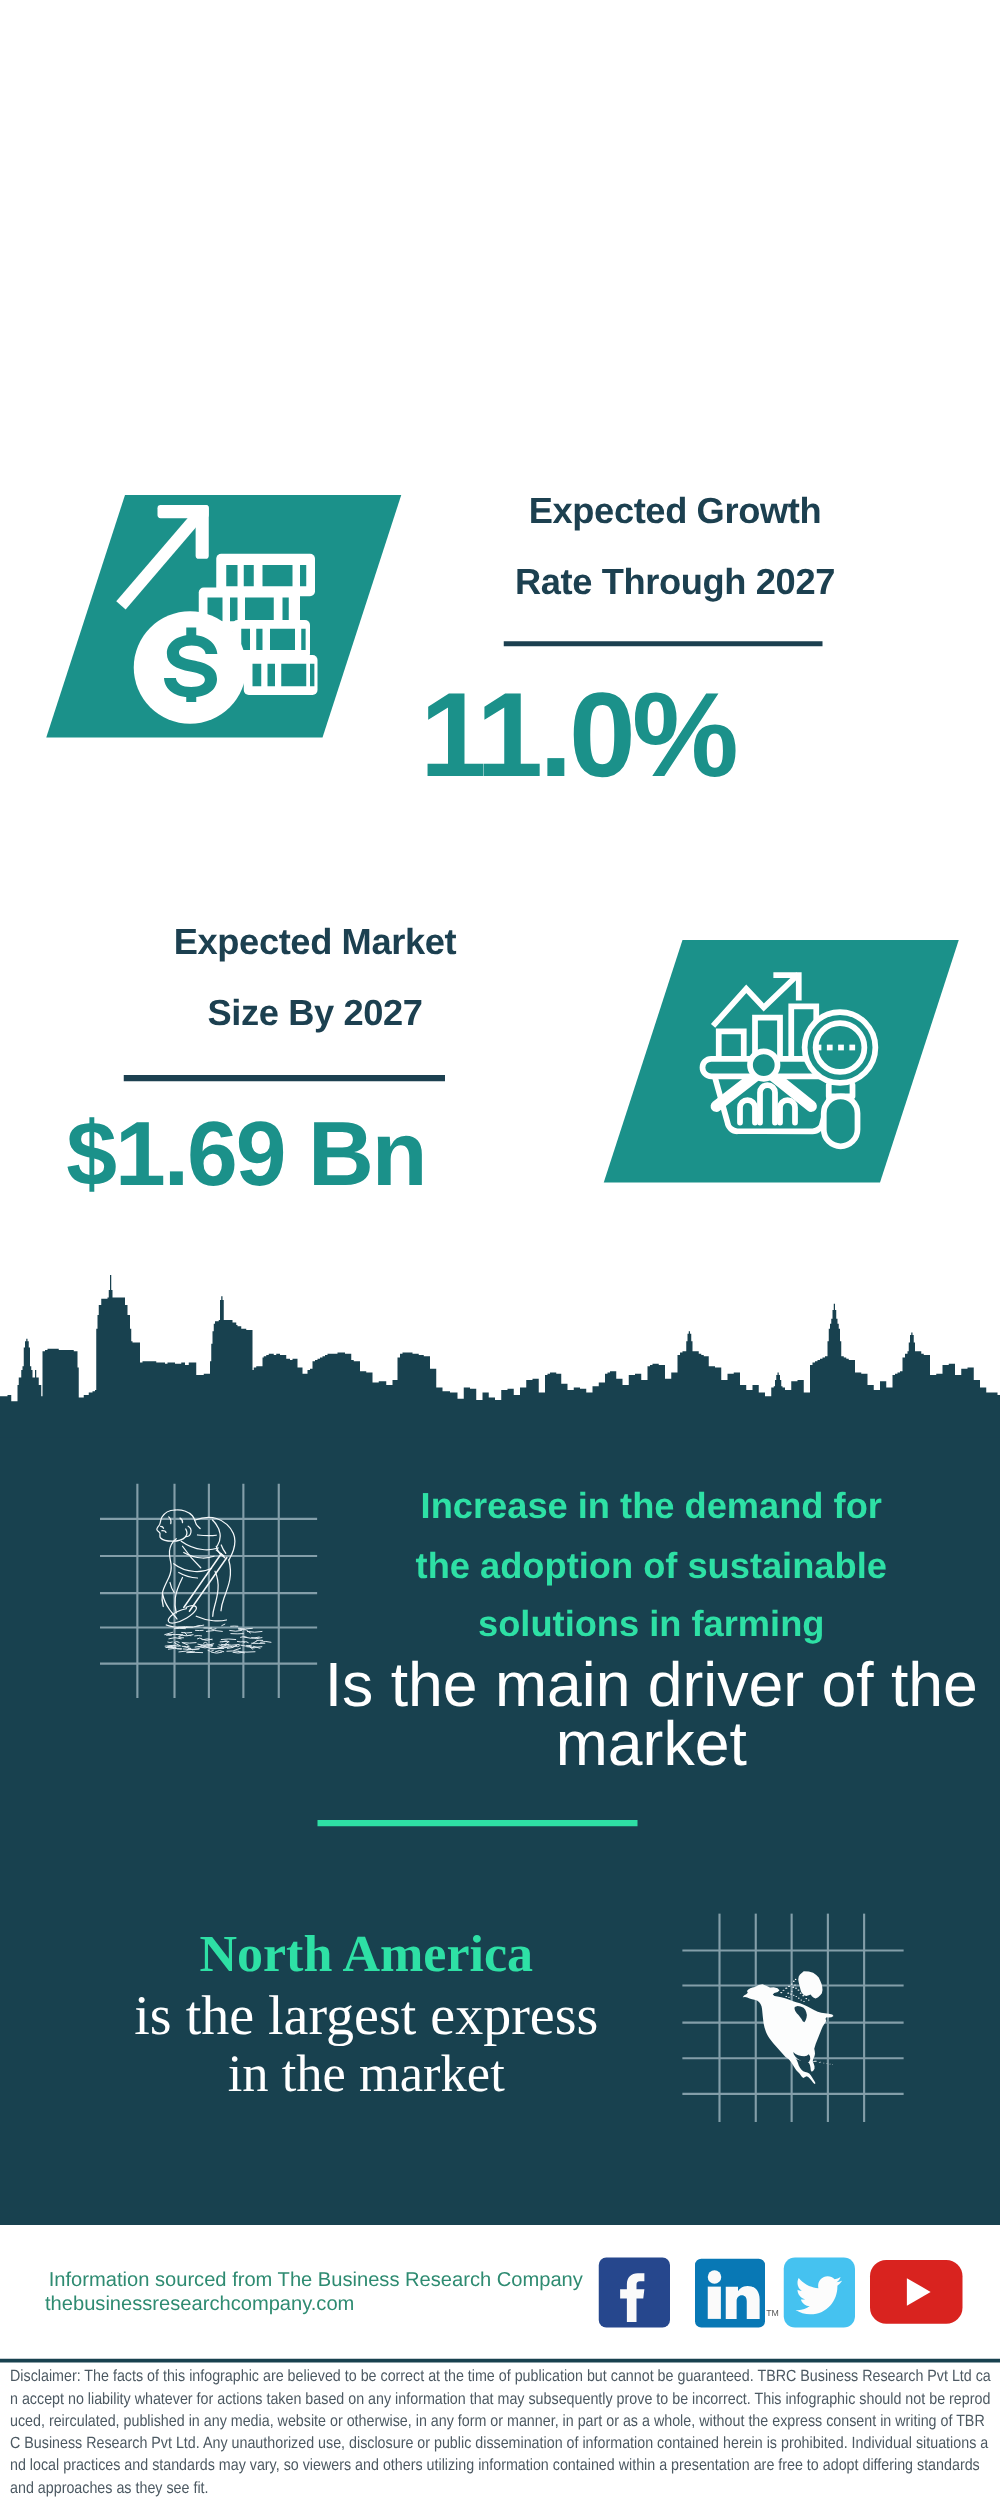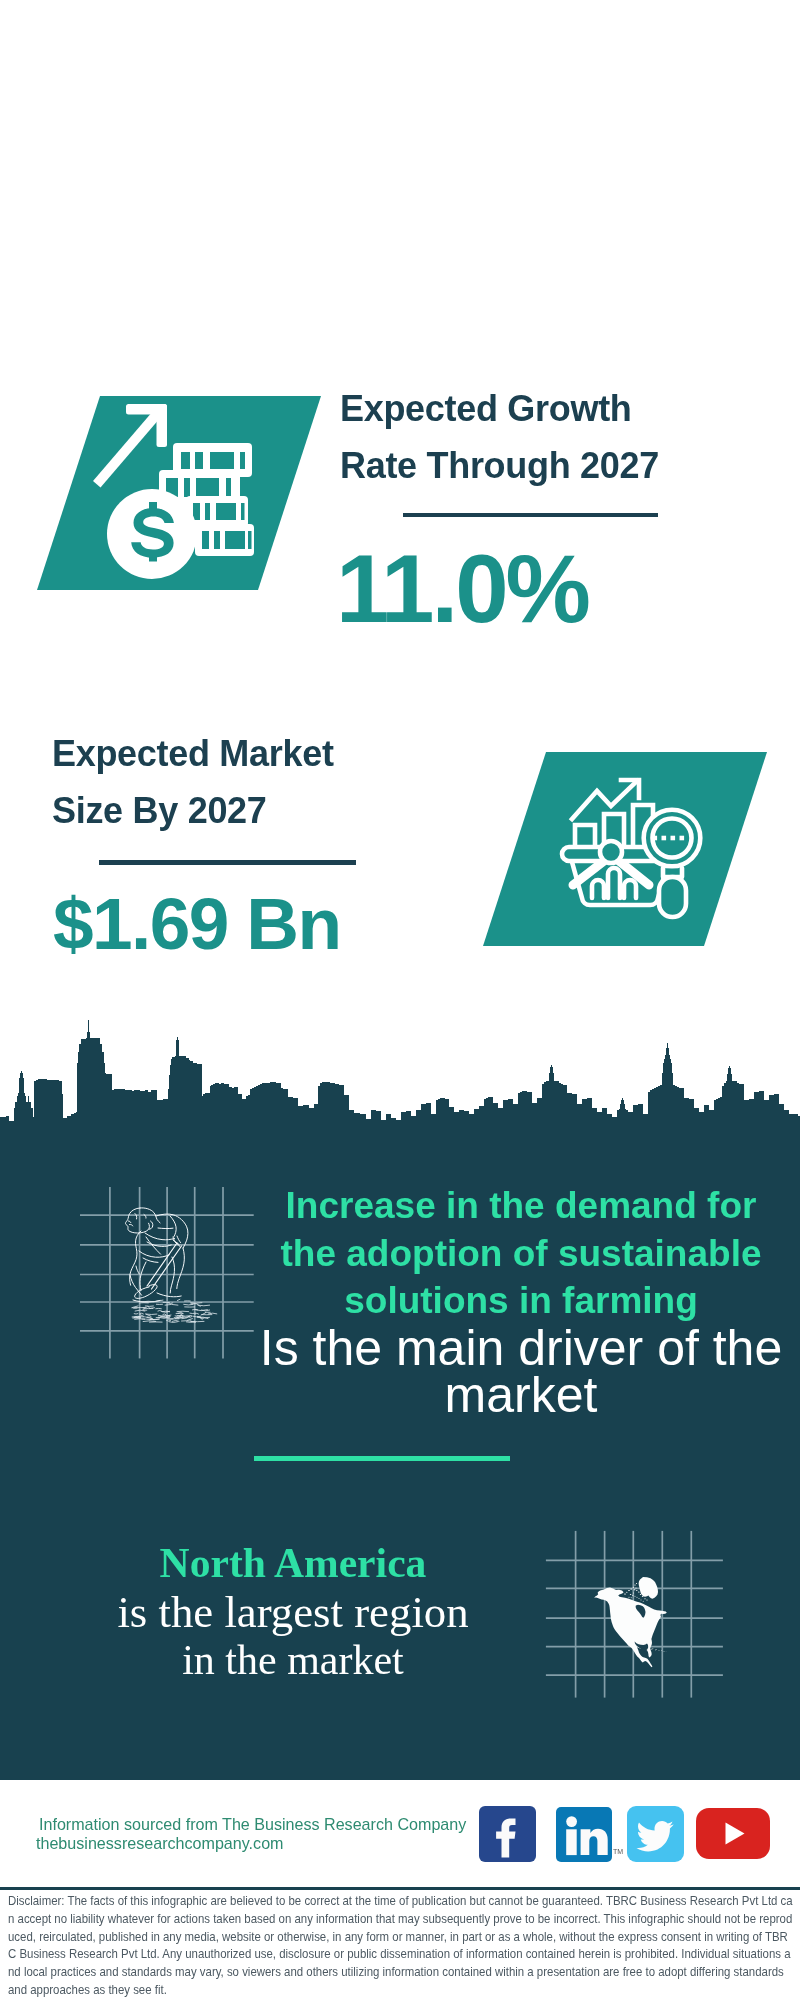--- a/index.html
+++ b/index.html
@@ -9,32 +9,32 @@
 
   
   .header { position:absolute; left:0; top:0; width:800px; height:314px; background:#18414f; }
   .header h1 { position:absolute; left:8px; top:88px; width:800px; text-align:center;
      font-weight:bold; color:#fcfdfd; line-height:70px;}
   .header h1 span { display:block; }
   .header h1 span[data-name="page-title-line-1"] { font-size:62.3px; letter-spacing:-0.35px; }
   .header h1 span[data-name="page-title-line-2"] { font-size:63.4px; letter-spacing:-0.1px; }
 
   
-  .stat-title { position:absolute; text-align:left; color:#1c4050;
-     font-size:36px; font-weight:bold; line-height:56.7px; letter-spacing:-0.3px;}
+  .stat-title { position:absolute; text-align:center; color:#1c4050;
+     font-size:29px; font-weight:bold; line-height:56.7px; letter-spacing:-0.3px;}
   .rule { position:absolute; height:4.5px; background:#1c4050; }
   .stat-value { position:absolute; text-align:left; color:#1b918a; font-weight:bold; }
 
   
   .dark { position:absolute; left:0; top:1148px; width:800px; height:632px; background:#18414f; }
   .skyline { position:absolute; left:0; top:1012px; width:800px; height:138px; display:block;}
 
   
   .tblock { position:absolute; text-align:center; }
-  .tblock .hl { color:#2ee0a5; font-weight:bold; font-size:37px; }
+  .tblock .hl { color:#2ee0a5; font-weight:bold; font-size:29px; }
   .tblock .wt { color:#ffffff; font-size:50px; }
   .divider { position:absolute; height:5px; background:#2ee0a5; }
 
   
   .srcline { position:absolute; color:#2e8b71; font-size:16.1px; line-height:19px;}
   .disc { position:absolute; color:#4c5962; font-size:13px; line-height:17.8px;
      text-align:left; word-break:break-all; transform:scaleX(0.879);
      transform-origin:left top; width:893.06px; }
   .footrule { position:absolute; background:#18414f; }
   .soc { position:absolute; display:block; overflow:hidden; }
@@ -278,21 +278,21 @@
     <div class="hl" data-name="driver-highlight-line-1">Increase in the demand for</div>
     <div class="hl" data-name="driver-highlight-line-2">the adoption of sustainable</div>
     <div class="hl" data-name="driver-highlight-line-3">solutions in farming</div>
     <div class="wt" data-name="driver-rest-line-1">Is the main driver of the</div>
     <div class="wt" data-name="driver-rest-line-2">market</div>
   </div>
   <div class="divider" data-name="section-divider" style="left:254px;top:1456px;width:256px;"></div>
 
   <div class="tblock" data-name="region-text" style="left:28px;top:1539px;width:530px;line-height:48.5px;font-family:Liberation Serif, serif;">
     <div class="hl" style="font-size:41.6px;" data-name="region-highlight">North America</div>
-    <div class="wt" style="font-size:44.8px;" data-name="region-rest-line-1">is the largest region</div>
+    <div class="wt" style="font-size:44.8px;" data-name="region-rest-line-1">is the largest express</div>
     <div class="wt" style="font-size:42px;" data-name="region-rest-line-2">in the market</div>
   </div>
   <svg data-name="north-america-map-icon" width="185" height="180" viewBox="0 0 185 180" style="position:absolute;left:545px;top:1530px;overflow:visible;">
       <g data-name="grid-lines" stroke="#8fa9b3" stroke-width="1.7" opacity="0.9">
       <line x1="30.6" y1="0.9" x2="30.6" y2="167.6"></line>
       <line x1="59.6" y1="0.9" x2="59.6" y2="167.6"></line>
       <line x1="88.3" y1="0.9" x2="88.3" y2="167.6"></line>
       <line x1="117.3" y1="0.9" x2="117.3" y2="167.6"></line>
       <line x1="146.3" y1="0.9" x2="146.3" y2="167.6"></line>
       <line x1="0.9" y1="30.4" x2="177.9" y2="30.4"></line>

